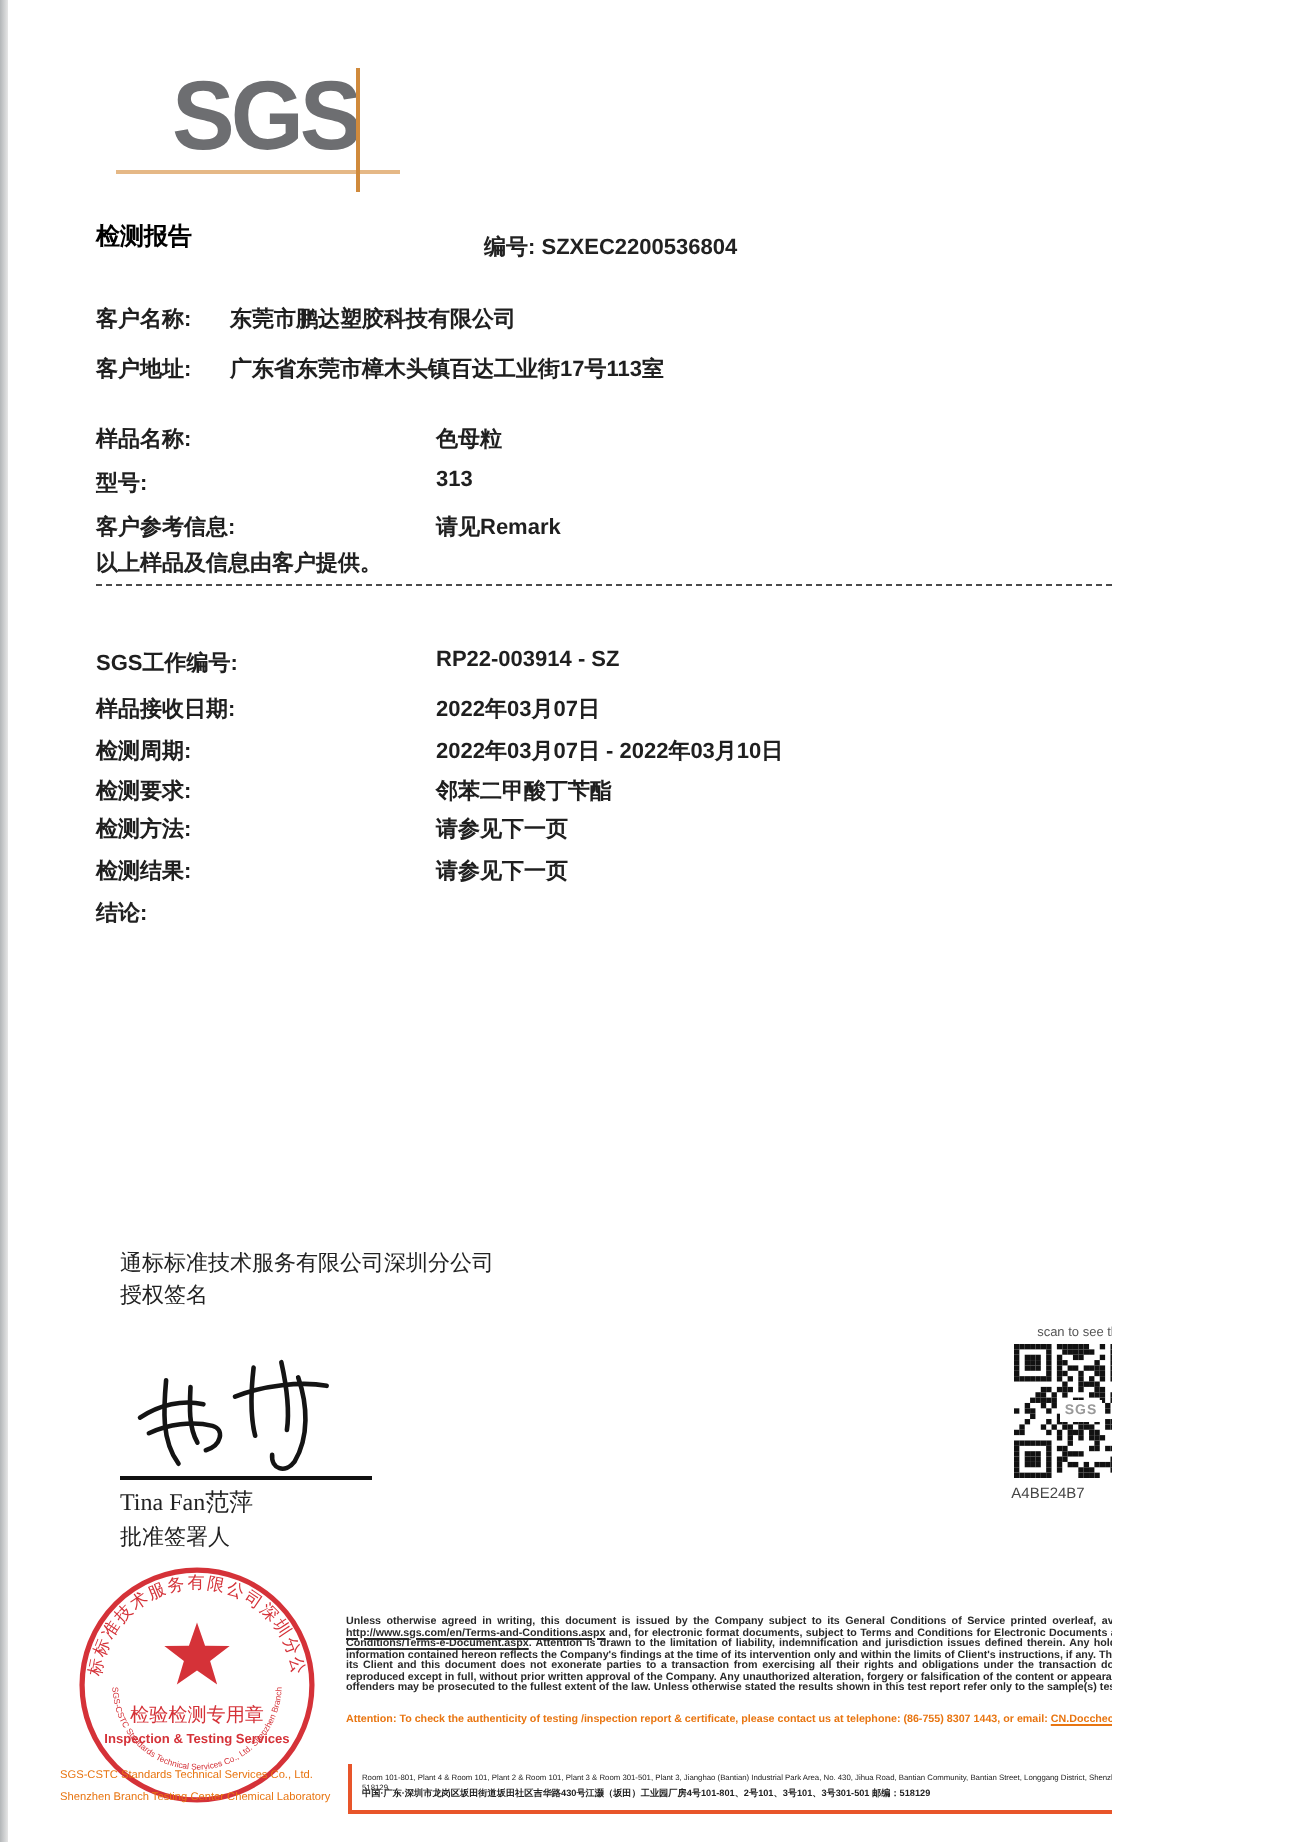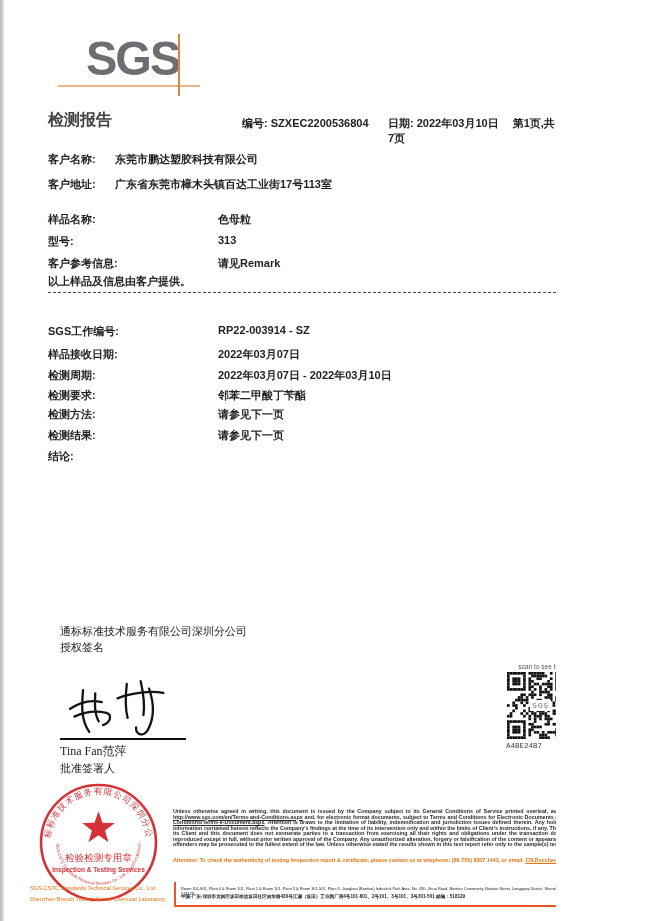--- a/index.html
+++ b/index.html
@@ -6,21 +6,21 @@
   body{font-family:"Liberation Sans","DejaVu Sans",sans-serif;color:#222;}
   .page{position:relative;width:556px;height:921px;background:#fff;overflow:hidden;}
   .page-edge{position:absolute;left:0;top:0;width:4px;height:921px;
     background:linear-gradient(90deg,#b3b6b8,#e6e6e6);}
   
   .logo{position:absolute;left:86px;top:30px;font-size:47px;font-weight:bold;
     letter-spacing:-2px;color:var(--logo_gray,#6d6e71);transform:scaleY(1.04);}
   .logo-hline{position:absolute;left:58px;top:85px;width:142px;height:2px;background:var(--line_tan,#e5b886);}
   .logo-vline{position:absolute;left:178px;top:34px;width:2px;height:62px;background:var(--line_orange,#d08a3c);}
   
-  .title{position:absolute;left:48px;top:110px;font-size:16px;font-weight:bold;color:#404040;}
+  .title{position:absolute;left:48px;top:110px;font-size:12px;font-weight:bold;color:#000000;}
   .h-no{position:absolute;left:242px;top:116px;font-size:11px;font-weight:bold;}
   .h-date{position:absolute;left:388px;top:116px;font-size:11px;font-weight:bold;}
   .h-date .pages{margin-left:14px;}
   
   .row{position:absolute;left:48px;font-size:11px;font-weight:bold;color:#1f1f1f;white-space:nowrap;}
   .row .lbl{display:inline-block;}
   .row.client .val{position:absolute;left:67px;white-space:nowrap;}
   .row.wide .val{position:absolute;left:130px;white-space:nowrap;margin-left:40px;}
   .note{position:absolute;left:48px;top:274px;font-size:11px;font-weight:bold;}
   .dashline{position:absolute;left:48px;top:292px;width:582px;height:1px;
@@ -32,21 +32,21 @@
   .sig-auth{position:absolute;left:60px;top:640px;font-size:11px;}
   .sig-svg{position:absolute;left:62px;top:676px;}
   .sig-line{position:absolute;left:60px;top:738px;width:126px;height:2px;background:#111;}
   .sig-name{position:absolute;left:60px;top:743px;font-size:12px;font-family:Liberation Serif, serif;}
   .sig-title{position:absolute;left:60px;top:761px;font-size:11px;}
   
   .qr-caption{position:absolute;left:493px;top:663px;width:114px;text-align:center;font-size:6.5px;color:#555;}
   .qr-box{position:absolute;left:507px;top:672px;width:67px;height:67px;}
   .qr-overlay{position:absolute;left:23px;top:28px;width:21px;height:11px;background:#fff;
     display:flex;align-items:center;justify-content:center;font-size:7px;font-weight:bold;color:#999;letter-spacing:.5px;}
-  .qr-code-text{position:absolute;left:467px;top:742px;width:114px;text-align:center;font-size:7.5px;color:#444;font-family:Liberation Mono, monospace;}
+  .qr-code-text{position:absolute;left:467px;top:742px;width:114px;text-align:center;font-size:7.5px;color:#444;}
   
   .stamp{position:absolute;left:36px;top:780px;opacity:.93;}
   .f-company{position:absolute;left:30px;top:885px;font-size:5.6px;color:var(--accent_orange,#e87511);white-space:nowrap;}
   .f-lab{position:absolute;left:30px;top:896px;font-size:5.6px;color:var(--accent_orange,#e87511);white-space:nowrap;}
   .disclaimer{position:absolute;left:173px;top:809px;width:477px;font-size:5.35px;line-height:5.5px;
     text-align:justify;color:#2a2a2a;font-weight:bold;}
   .disclaimer a,.disclaimer .lnk{color:#2a2a2a;text-decoration:underline;}
   .attention{position:absolute;left:173px;top:858px;width:477px;font-size:5.35px;line-height:5.6px;
     font-weight:bold;color:var(--accent_orange,#e87511);}
   .attention .lnk{text-decoration:underline;color:var(--accent_orange,#e87511);}
@@ -64,21 +64,20 @@
 
 <div class="page">
   <div class="page-edge"></div>
 
   <div class="logo">SGS</div>
   <div class="logo-hline"></div>
   <div class="logo-vline"></div>
 
   <div class="title">检测报告</div>
   <div class="h-no"><span>编号:</span> <span>SZXEC2200536804</span></div>
-  <div class="h-date"><span>日期:</span> <span>2022年03月10日</span><span class="pages">第1页,共7页</span></div>
 
   <div class="row client" style="top:152px"><span class="lbl">客户名称:</span><span class="val">东莞市鹏达塑胶科技有限公司</span></div>
   <div class="row client" style="top:177px"><span class="lbl">客户地址:</span><span class="val">广东省东莞市樟木头镇百达工业街17号113室</span></div>
 
   <div class="row wide" style="top:212px"><span class="lbl">样品名称:</span><span class="val">色母粒</span></div>
   <div class="row wide" style="top:234px"><span class="lbl">型号:</span><span class="val">313</span></div>
   <div class="row wide" style="top:256px"><span class="lbl">客户参考信息:</span><span class="val">请见Remark</span></div>
   <div class="note">以上样品及信息由客户提供。</div>
 
   <div class="dashline"></div>

